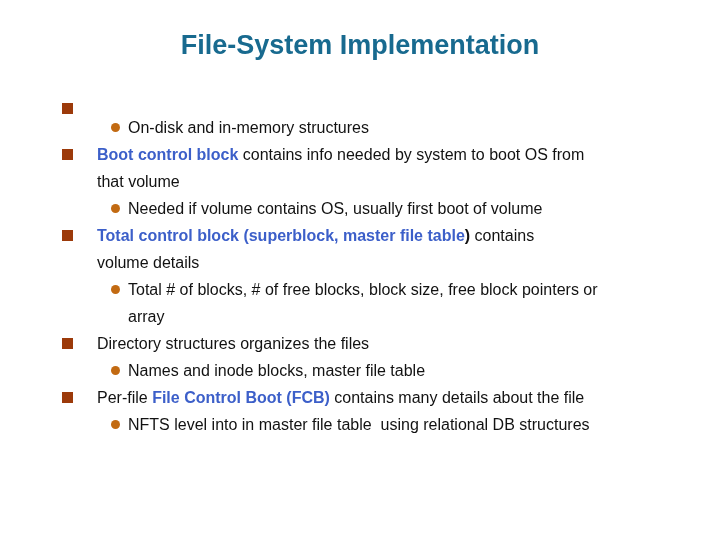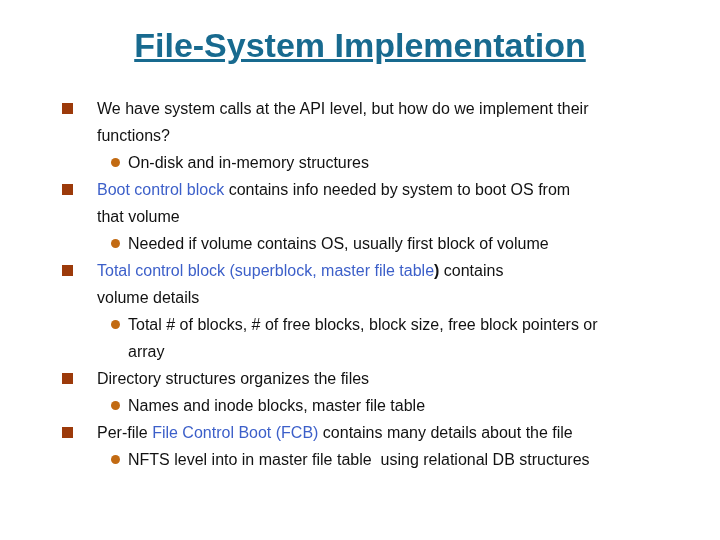--- a/index.html
+++ b/index.html
@@ -15,26 +15,25 @@
     font-family: "Liberation Sans", sans-serif;
     color: var(--body, #111111);
     overflow: hidden;
   }
   .title {
     position: absolute;
     top: 28px;
     left: 0;
     width: 100%;
     text-align: center;
-    font-size: 34px;
+    font-size: 27px;
     line-height: 34px;
     font-weight: bold;
     color: var(--title, #186a8f);
     letter-spacing: 0px;
-    text-decoration: underline;
   }
   .content {
     position: absolute;
     top: 95px;
     left: 62px;
     right: 20px;
   }
   .item {
     display: flex;
     align-items: flex-start;
@@ -57,52 +56,50 @@
   .dot {
     flex: 0 0 auto;
     width: 9px;
     height: 9px;
     border-radius: 50%;
     margin: 9px 8px 0 0;
     background: var(--round-bullet, #c26a12);
   }
   .blue {
     color: var(--accent-blue, #3c5fc9);
-    font-weight: normal;
+    font-weight: bold;
   }
   .bold {
     font-weight: bold;
   }
 </style>
 </head>
 <body>
 
 <div class="slide">
   <div class="title">File-System Implementation</div>
 
   <div class="content">
 
     <div class="item">
       <span class="sq"></span>
-      <div class="txt"><span>We have system calls at the API level, but how do we implement their
-functions?</span></div>
     </div>
     <div class="item sub">
       <span class="dot"></span>
       <div class="txt">On-disk and in-memory structures</div>
     </div>
 
     <div class="item">
       <span class="sq"></span>
       <div class="txt"><span class="blue">Boot control block</span><span> contains info needed by system to boot OS from
 that volume</span></div>
     </div>
     <div class="item sub">
       <span class="dot"></span>
-      <div class="txt">Needed if volume contains OS, usually first block of volume</div>
+      <div class="txt">Needed if volume contains OS, usually first boot of volume</div>
     </div>
 
     <div class="item">
       <span class="sq"></span>
       <div class="txt"><span class="blue">Total control block (superblock, master file table</span><span class="bold">)</span><span> contains
 volume details</span></div>
     </div>
     <div class="item sub">
       <span class="dot"></span>
       <div class="txt">Total # of blocks, # of free blocks, block size, free block pointers or

